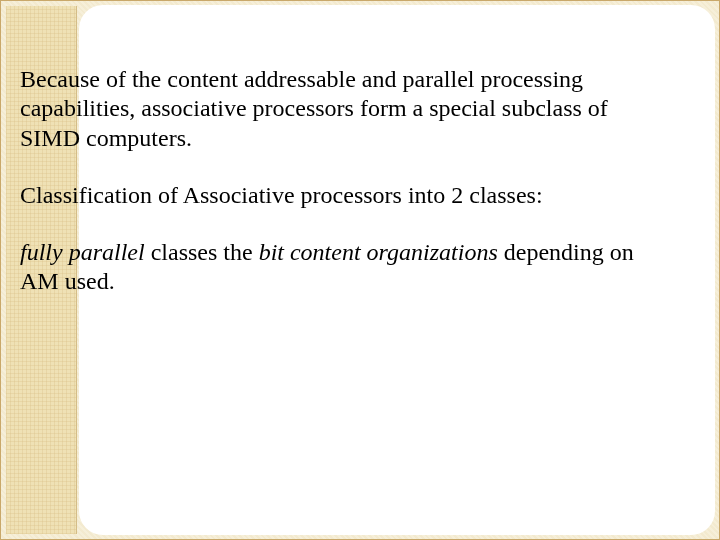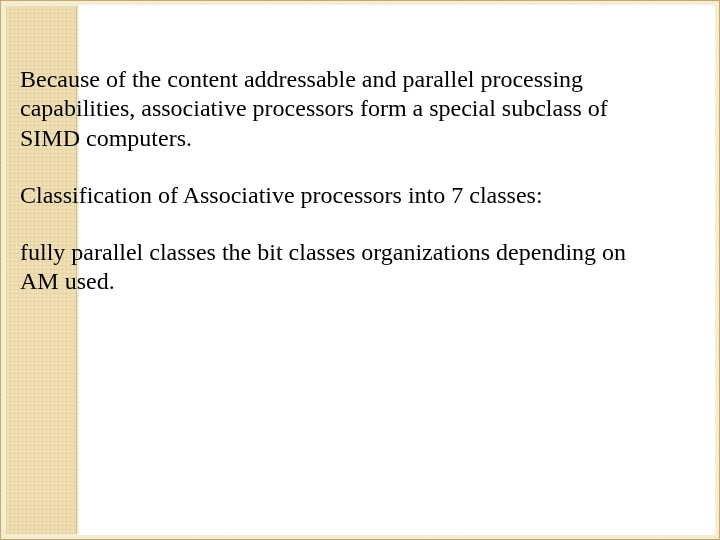--- a/index.html
+++ b/index.html
@@ -52,42 +52,44 @@
     border-right: 1px solid #d4bd87;
   }
   .inner {
     position: absolute;
     top: 4px;
     bottom: 4px;
     left: 78px;
     right: 4px;
     background: #ffffff;
     box-sizing: border-box;
+    border-radius: 24px;
   }
   .para {
     margin: 0 0 28px 0;
   }
   .italic {
+    font-style: italic;
   }
   
   .content-wrap {
     position: absolute;
     top: 60px;
     left: -59px;   
     width: 628px;
     color: #000;
     font-size: 24px;
     line-height: 1.22;
   }
 </style>
 </head>
 <body>
 
 <div class="slide">
   <div class="sidebar"></div>
   <div class="inner">
     <div class="content-wrap">
       <p class="para">Because of the content addressable and parallel processing capabilities, associative processors form a special subclass of SIMD computers.</p>
-      <p class="para">Classification of Associative processors into 7 classes:</p>
-      <p class="para"><span class="italic">fully parallel</span><span> classes the </span><span class="italic">bit classes organizations</span><span> depending on AM used.</span></p>
+      <p class="para">Classification of Associative processors into 2 classes:</p>
+      <p class="para"><span class="italic">fully parallel</span><span> classes the </span><span class="italic">bit content organizations</span><span> depending on AM used.</span></p>
     </div>
   </div>
 </div>
 
 </body></html>

